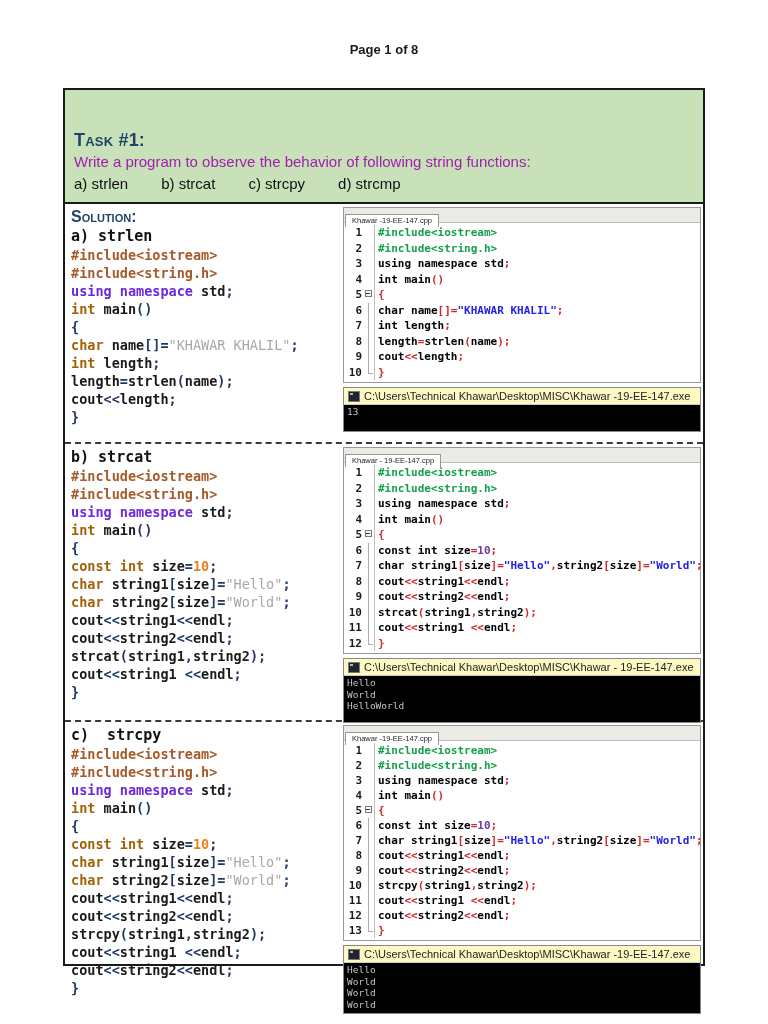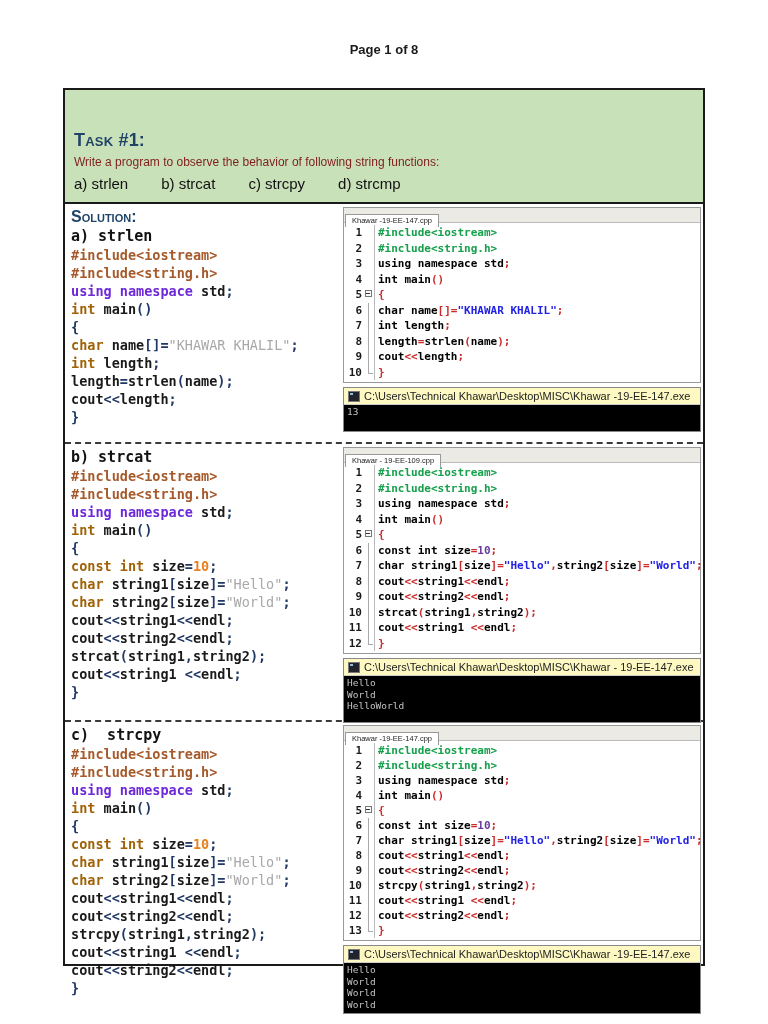--- a/index.html
+++ b/index.html
@@ -10,21 +10,21 @@
                font-size:13px;font-weight:bold;color:#1a1a1a;}
 
   .main-box{position:absolute;left:63px;top:88px;width:642px;height:878px;
             border:2px solid #1a1a1a;box-sizing:border-box;background:#fff;
             display:flex;flex-direction:column;}
 
   
   .task-header{background:#C9E1B9;border-bottom:2px solid #1a1a1a;padding:3px 9px 8px;}
   .task-title{color:#1F4467;font-weight:bold;font-size:18px;line-height:24px;
               font-variant:small-caps;letter-spacing:.2px;margin-top:35px;}
-  .task-desc{font-size:12px;line-height:20px;color:#7f1d1d;}
+  .task-desc{font-size:15px;line-height:20px;color:#a21caf;}
   .task-parts{font-size:15px;line-height:20px;color:#111;display:flex;margin-top:2px;}
   .task-part{margin-right:33px;white-space:pre;}
 
   .sections{flex:1;display:flex;flex-direction:column;}
   .section{display:flex;box-sizing:border-box;}
   .sec-a{height:240px;border-bottom:2px dashed #3a3a3a;}
   .sec-b{height:278px;border-bottom:2px dashed #3a3a3a;}
   .sec-c{flex:1;}
 
   .doc-col{width:278px;flex:none;padding:3px 0 0 6px;box-sizing:border-box;}
@@ -131,21 +131,21 @@
           </div>
         </div>
       </div>
       <div class="section sec-b">
         <div class="doc-col">
           <div class="doc-heading">b) strcat</div>
           <div class="doc-code"><div class="code-line"><span class="tk-inc">#include&lt;iostream&gt;</span></div><div class="code-line"><span class="tk-inc">#include&lt;string.h&gt;</span></div><div class="code-line"><span class="tk-kwb">using namespace</span><span class="tk-id"> std</span><span class="tk-pun">;</span></div><div class="code-line"><span class="tk-kw">int</span><span class="tk-id"> main</span><span class="tk-pun">()</span></div><div class="code-line"><span class="tk-pun">{</span></div><div class="code-line"><span class="tk-kw">const int</span><span class="tk-id"> size</span><span class="tk-pun">=</span><span class="tk-num">10</span><span class="tk-pun">;</span></div><div class="code-line"><span class="tk-kw">char</span><span class="tk-id"> string1</span><span class="tk-pun">[</span><span class="tk-id">size</span><span class="tk-pun">]=</span><span class="tk-str">"Hello"</span><span class="tk-pun">;</span></div><div class="code-line"><span class="tk-kw">char</span><span class="tk-id"> string2</span><span class="tk-pun">[</span><span class="tk-id">size</span><span class="tk-pun">]=</span><span class="tk-str">"World"</span><span class="tk-pun">;</span></div><div class="code-line"><span class="tk-id">cout</span><span class="tk-pun">&lt;&lt;</span><span class="tk-id">string1</span><span class="tk-pun">&lt;&lt;</span><span class="tk-id">endl</span><span class="tk-pun">;</span></div><div class="code-line"><span class="tk-id">cout</span><span class="tk-pun">&lt;&lt;</span><span class="tk-id">string2</span><span class="tk-pun">&lt;&lt;</span><span class="tk-id">endl</span><span class="tk-pun">;</span></div><div class="code-line"><span class="tk-id">strcat</span><span class="tk-pun">(</span><span class="tk-id">string1</span><span class="tk-pun">,</span><span class="tk-id">string2</span><span class="tk-pun">);</span></div><div class="code-line"><span class="tk-id">cout</span><span class="tk-pun">&lt;&lt;</span><span class="tk-id">string1 </span><span class="tk-pun">&lt;&lt;</span><span class="tk-id">endl</span><span class="tk-pun">;</span></div><div class="code-line"><span class="tk-pun">}</span></div></div>
         </div>
         <div class="shot-col">
           <div class="ide">
-            <div class="tab-bar"><span class="tab">Khawar - 19-EE-109.cpp</span></div>
+            <div class="tab-bar"><span class="tab">Khawar - 19-EE-147.cpp</span></div>
             <div class="ide-code">
               <div class="ide-row"><span class="gut">1</span><span class="fold"></span><div class="code-line" style="display: inline;"><span class="tk-inc">#include&lt;iostream&gt;</span></div></div>
               <div class="ide-row"><span class="gut">2</span><span class="fold"></span><div class="code-line" style="display: inline;"><span class="tk-inc">#include&lt;string.h&gt;</span></div></div>
               <div class="ide-row"><span class="gut">3</span><span class="fold"></span><div class="code-line" style="display: inline;"><span class="tk-id">using namespace std</span><span class="tk-pun">;</span></div></div>
               <div class="ide-row"><span class="gut">4</span><span class="fold"></span><div class="code-line" style="display: inline;"><span class="tk-id">int main</span><span class="tk-pun">()</span></div></div>
               <div class="ide-row"><span class="gut">5</span><span class="fold f-s"></span><div class="code-line" style="display: inline;"><span class="tk-pun">{</span></div></div>
               <div class="ide-row"><span class="gut">6</span><span class="fold f-m"></span><div class="code-line" style="display: inline;"><span class="tk-id">const int size</span><span class="tk-pun">=</span><span class="tk-num">10</span><span class="tk-pun">;</span></div></div>
               <div class="ide-row"><span class="gut">7</span><span class="fold f-m"></span><div class="code-line" style="display: inline;"><span class="tk-id">char string1</span><span class="tk-pun">[</span><span class="tk-id">size</span><span class="tk-pun">]=</span><span class="tk-str">"Hello"</span><span class="tk-pun">,</span><span class="tk-id">string2</span><span class="tk-pun">[</span><span class="tk-id">size</span><span class="tk-pun">]=</span><span class="tk-str">"World"</span><span class="tk-pun">;</span></div></div>
               <div class="ide-row"><span class="gut">8</span><span class="fold f-m"></span><div class="code-line" style="display: inline;"><span class="tk-id">cout</span><span class="tk-pun">&lt;&lt;</span><span class="tk-id">string1</span><span class="tk-pun">&lt;&lt;</span><span class="tk-id">endl</span><span class="tk-pun">;</span></div></div>
               <div class="ide-row"><span class="gut">9</span><span class="fold f-m"></span><div class="code-line" style="display: inline;"><span class="tk-id">cout</span><span class="tk-pun">&lt;&lt;</span><span class="tk-id">string2</span><span class="tk-pun">&lt;&lt;</span><span class="tk-id">endl</span><span class="tk-pun">;</span></div></div>

